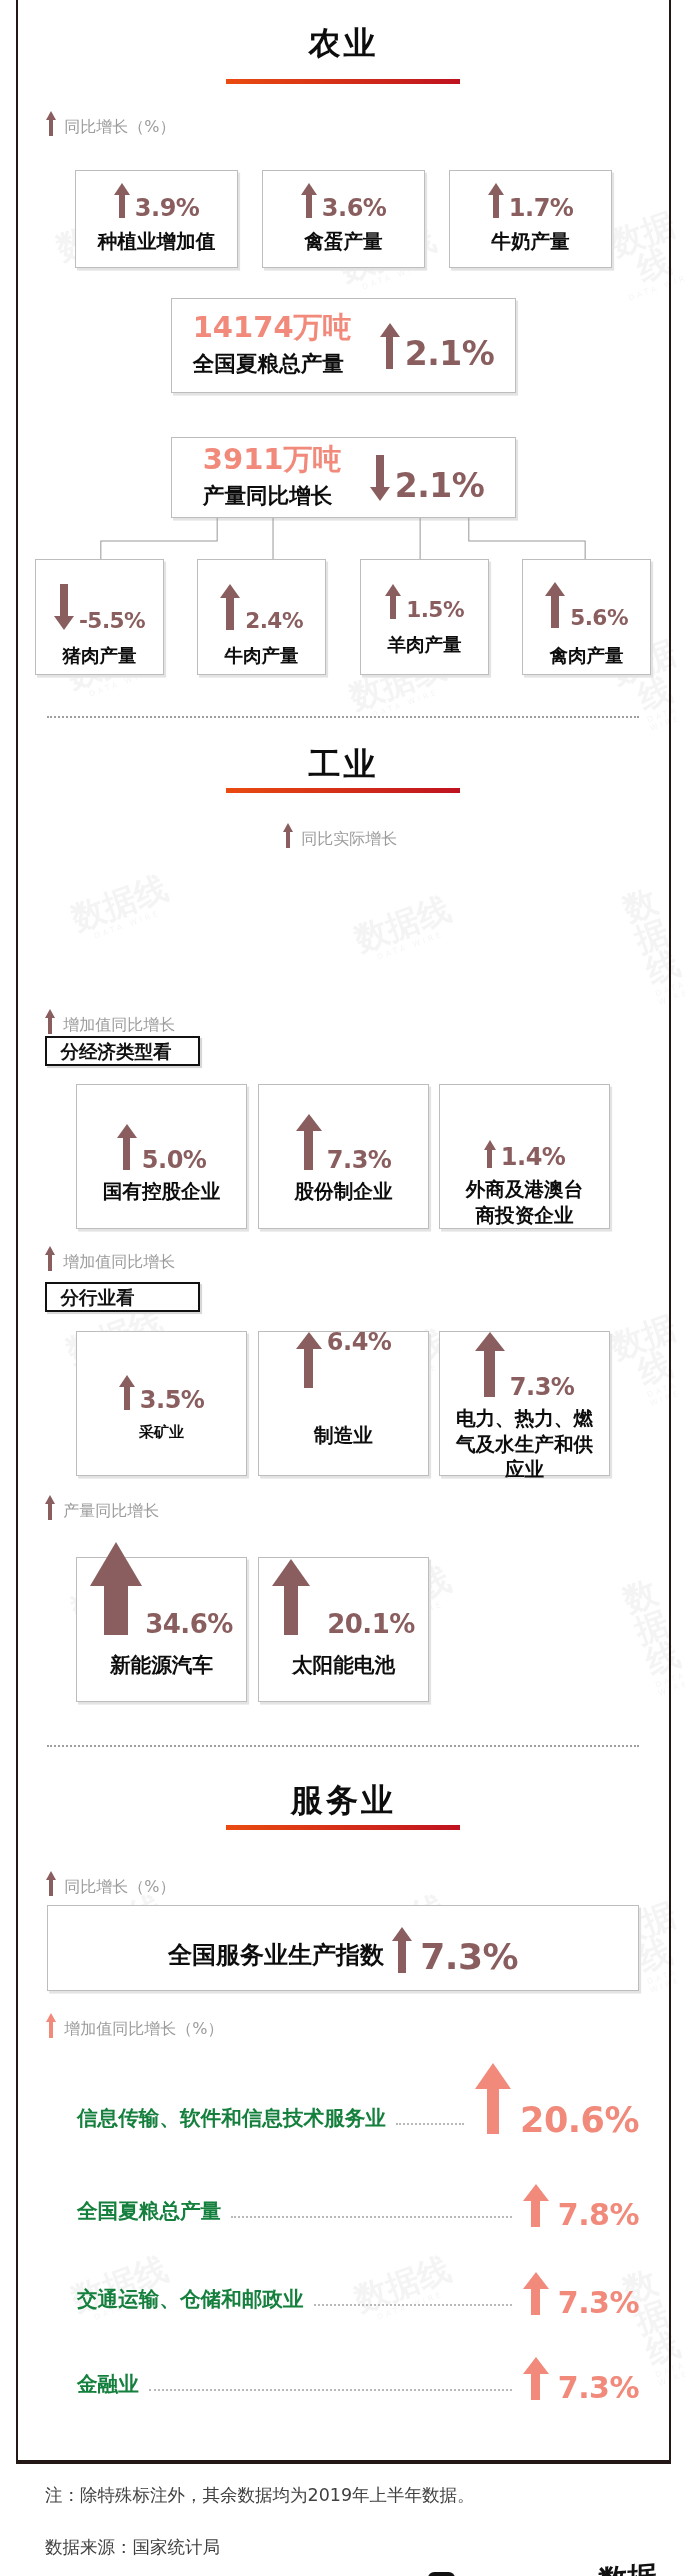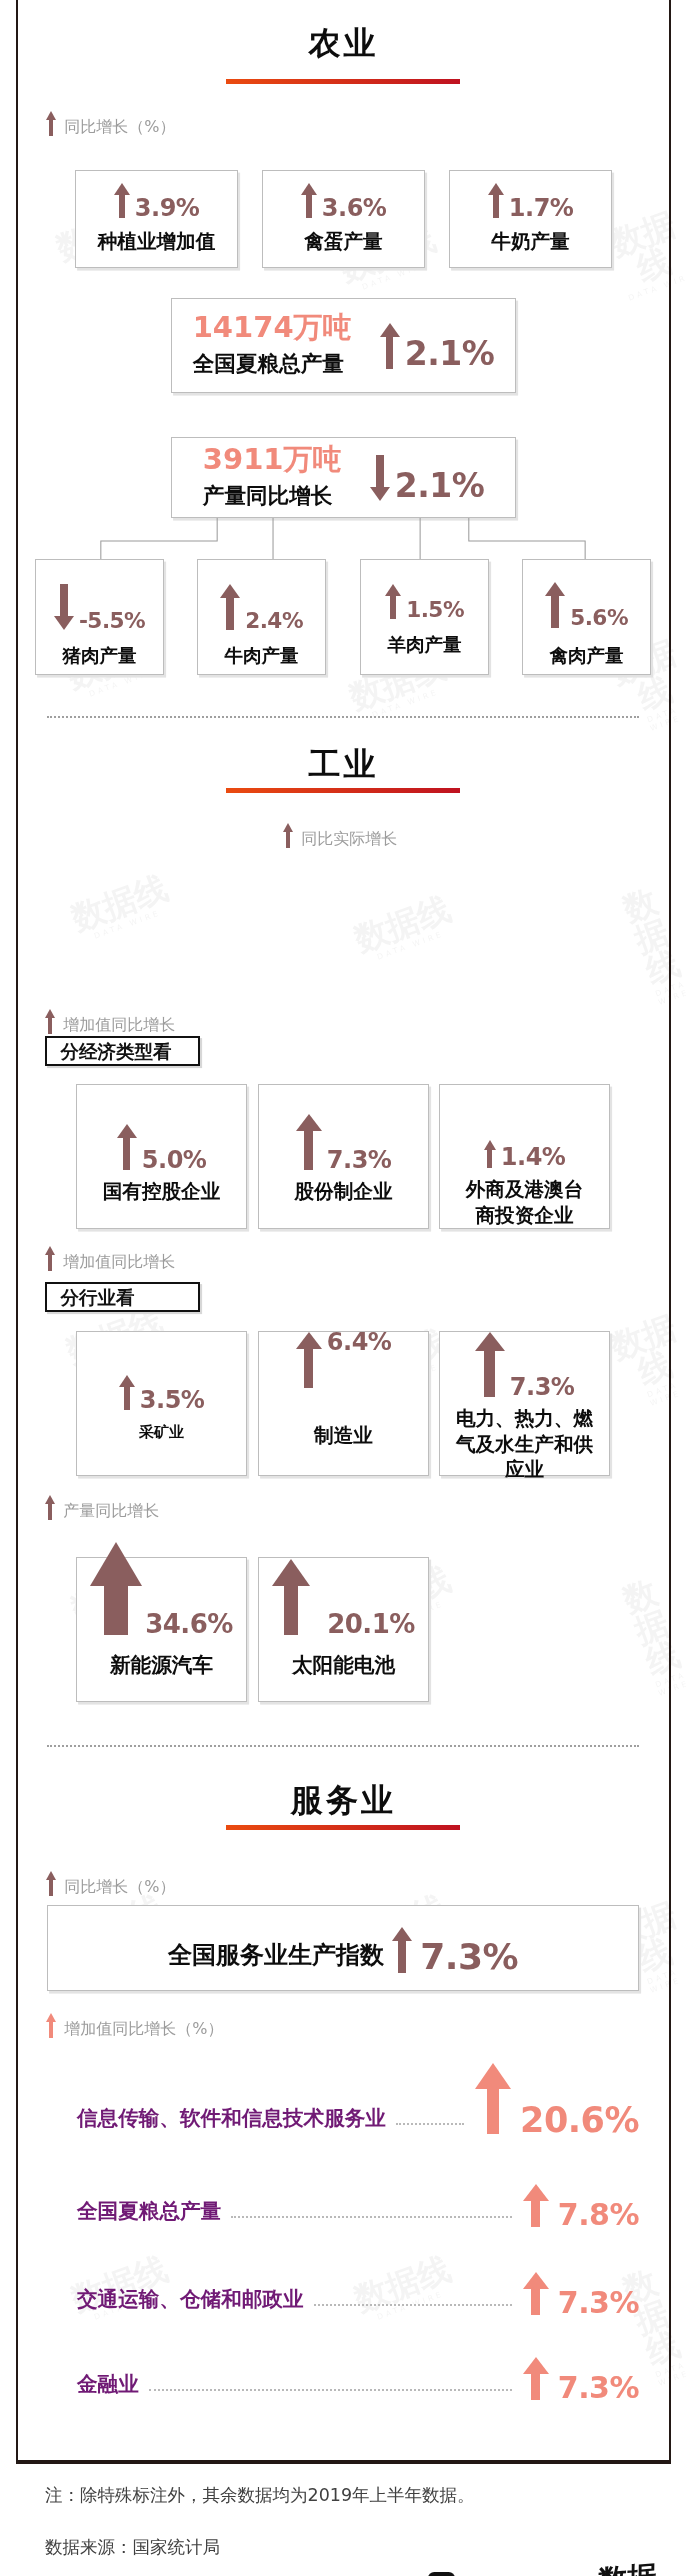--- a/index.html
+++ b/index.html
@@ -45,21 +45,21 @@
   .clabel{font-weight:bold;color:#0d0d0d;text-align:center;line-height:1.3;}
   .amount{font-weight:bold;color:#f18a7b;line-height:1;white-space:nowrap;}
   
   .caption{position:absolute;left:45px;width:155px;height:30px;box-sizing:border-box;background:#fff;
            border:2.1px solid #111;box-shadow:2.1px 2.1px 0 #d7d7d7;display:flex;align-items:center;
            padding-left:13.4px;font-size:18.5px;font-weight:bold;}
   
   .divider{position:absolute;left:47px;width:592px;border-top:2.6px dotted #9f9f9f;}
   
   .svc-row{position:absolute;left:77px;width:562px;display:flex;align-items:flex-end;}
-  .svc-label{font-size:20.6px;font-weight:bold;color:#701a75;white-space:nowrap;margin-bottom:2.1px;}
+  .svc-label{font-size:20.6px;font-weight:bold;color:#15803d;white-space:nowrap;margin-bottom:2.1px;}
   .leader{flex:1;border-bottom:2.6px dotted #b9b9b9;margin:0 10.3px 9.3px 10.3px;}
   .svc-val{font-weight:bold;color:#f18a7b;line-height:0.8;letter-spacing:-0.5px;margin-left:9.3px;white-space:nowrap;}
   
   .foot{position:absolute;left:45px;font-size:17.5px;color:#404040;line-height:1.3;}
   .brand-jiemian{position:absolute;left:462px;top:2575px;font-size:22px;font-weight:bold;color:#111;}
   .brand-dw{position:absolute;left:585px;top:2564px;width:84px;text-align:center;color:#111;}
   .brand-dw .t{font-size:29px;font-weight:bold;line-height:1;display:inline-block;transform:skewX(-6deg) rotate(-5deg);}
 </style>
 </head>
 <body>

